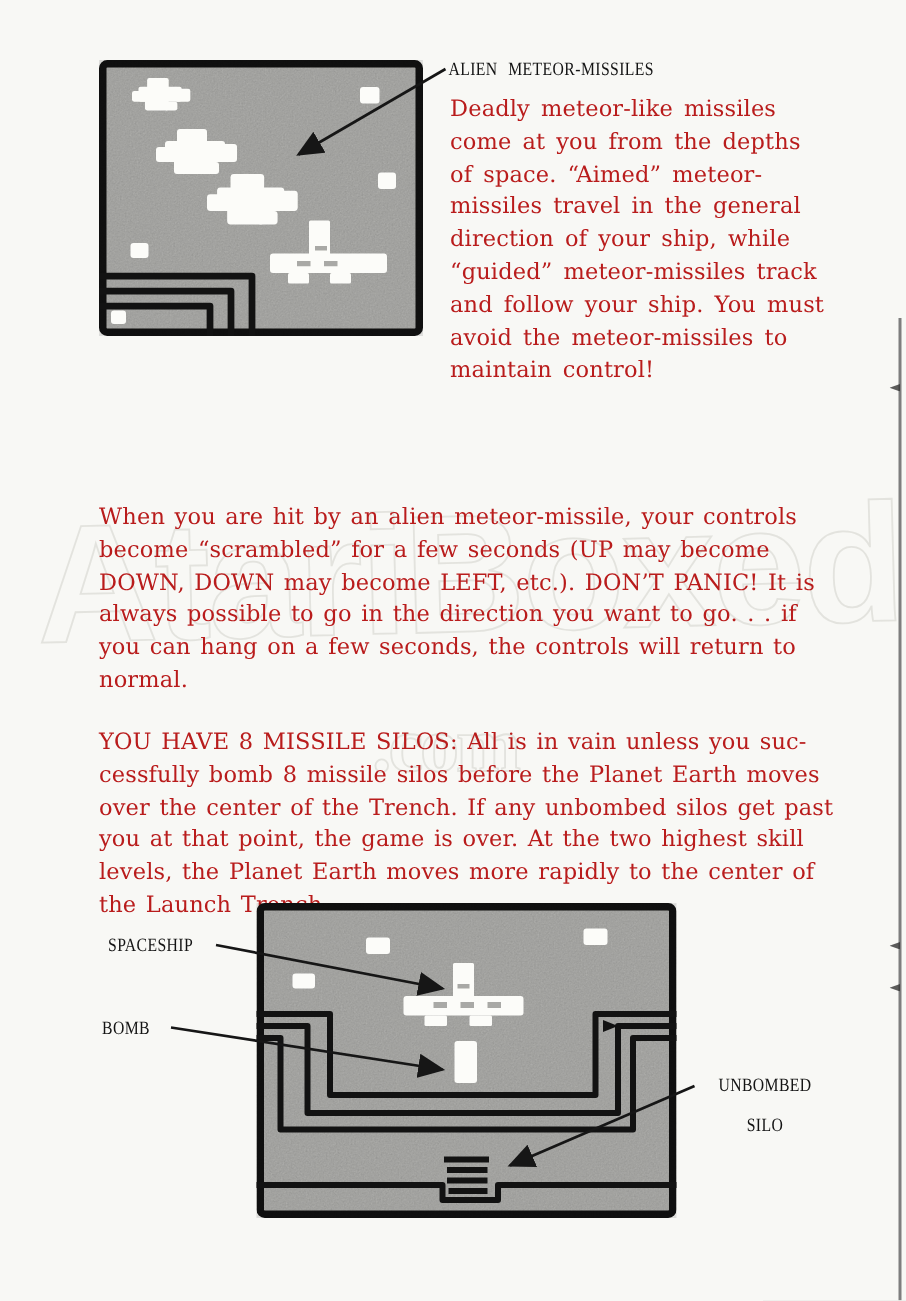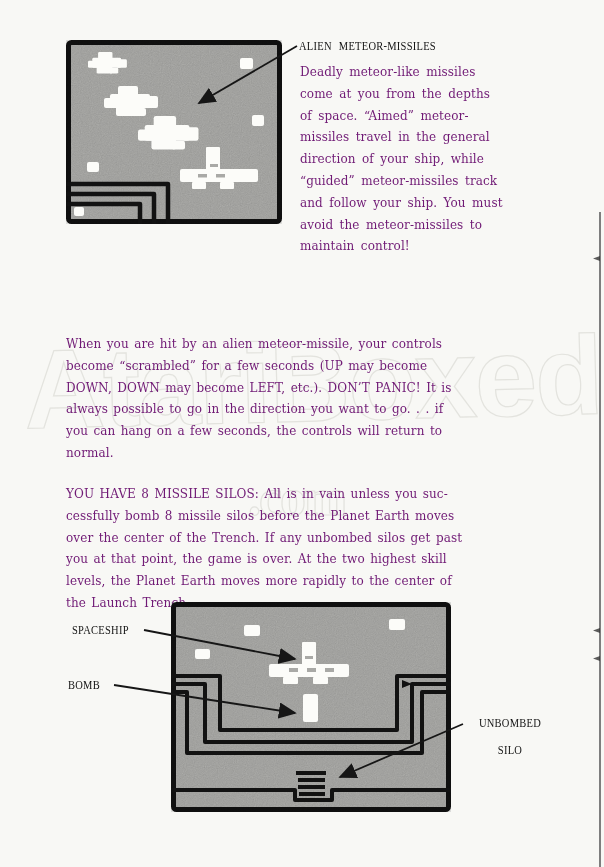--- a/index.html
+++ b/index.html
@@ -21,23 +21,23 @@
     white-space:nowrap;
     user-select:none;
     pointer-events:none;
   }
   .wm1{left:24px;top:318px;font-size:112px;transform:rotate(-1.5deg);}
   .wm2{left:248px;top:468px;font-size:52px;font-family:Liberation Serif, serif;}
   
   .para{
     position:absolute;
     white-space:pre;
-    font-size:12px;
+    font-size:15px;
     line-height:21.8px;
-    color:#701a75;
+    color:#b91c1c;
     word-spacing:1.5px;
     letter-spacing:.1px;
   }
   .caption{word-spacing:2.5px;}
   
   .figlabel{
     position:absolute;
     font-family:"Liberation Serif", serif;
     font-size:12.5px;
     letter-spacing:.3px;

